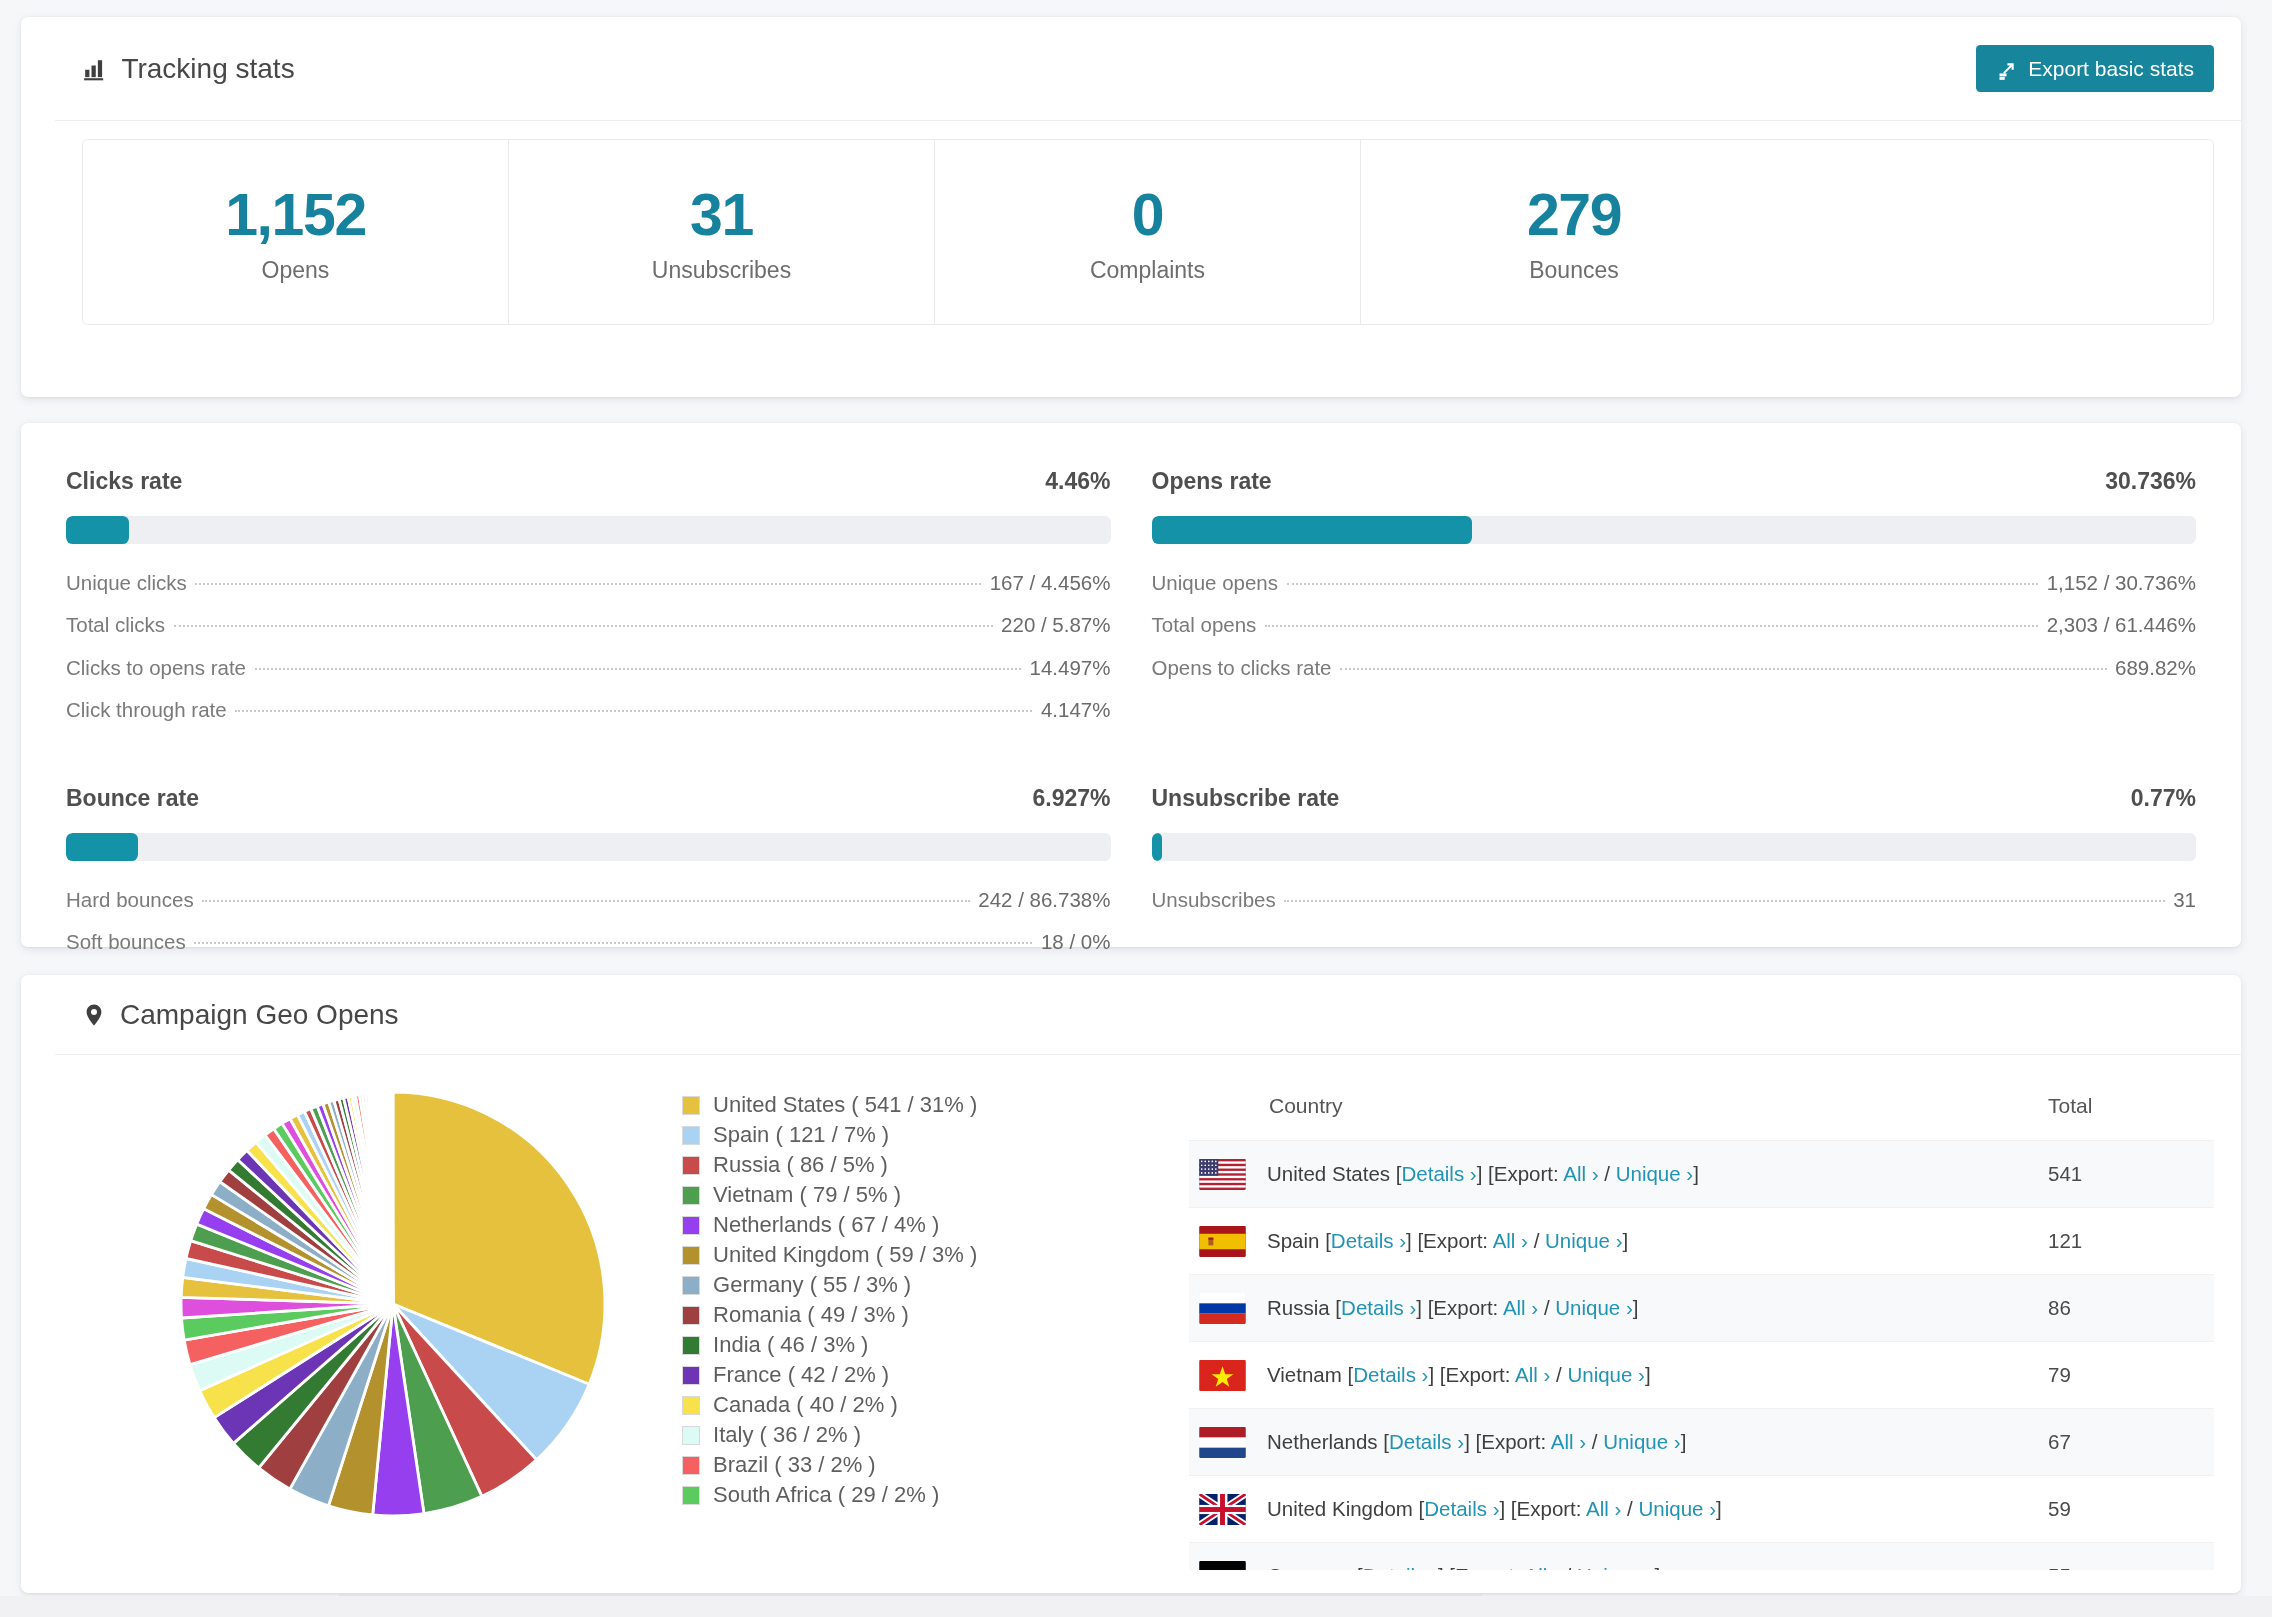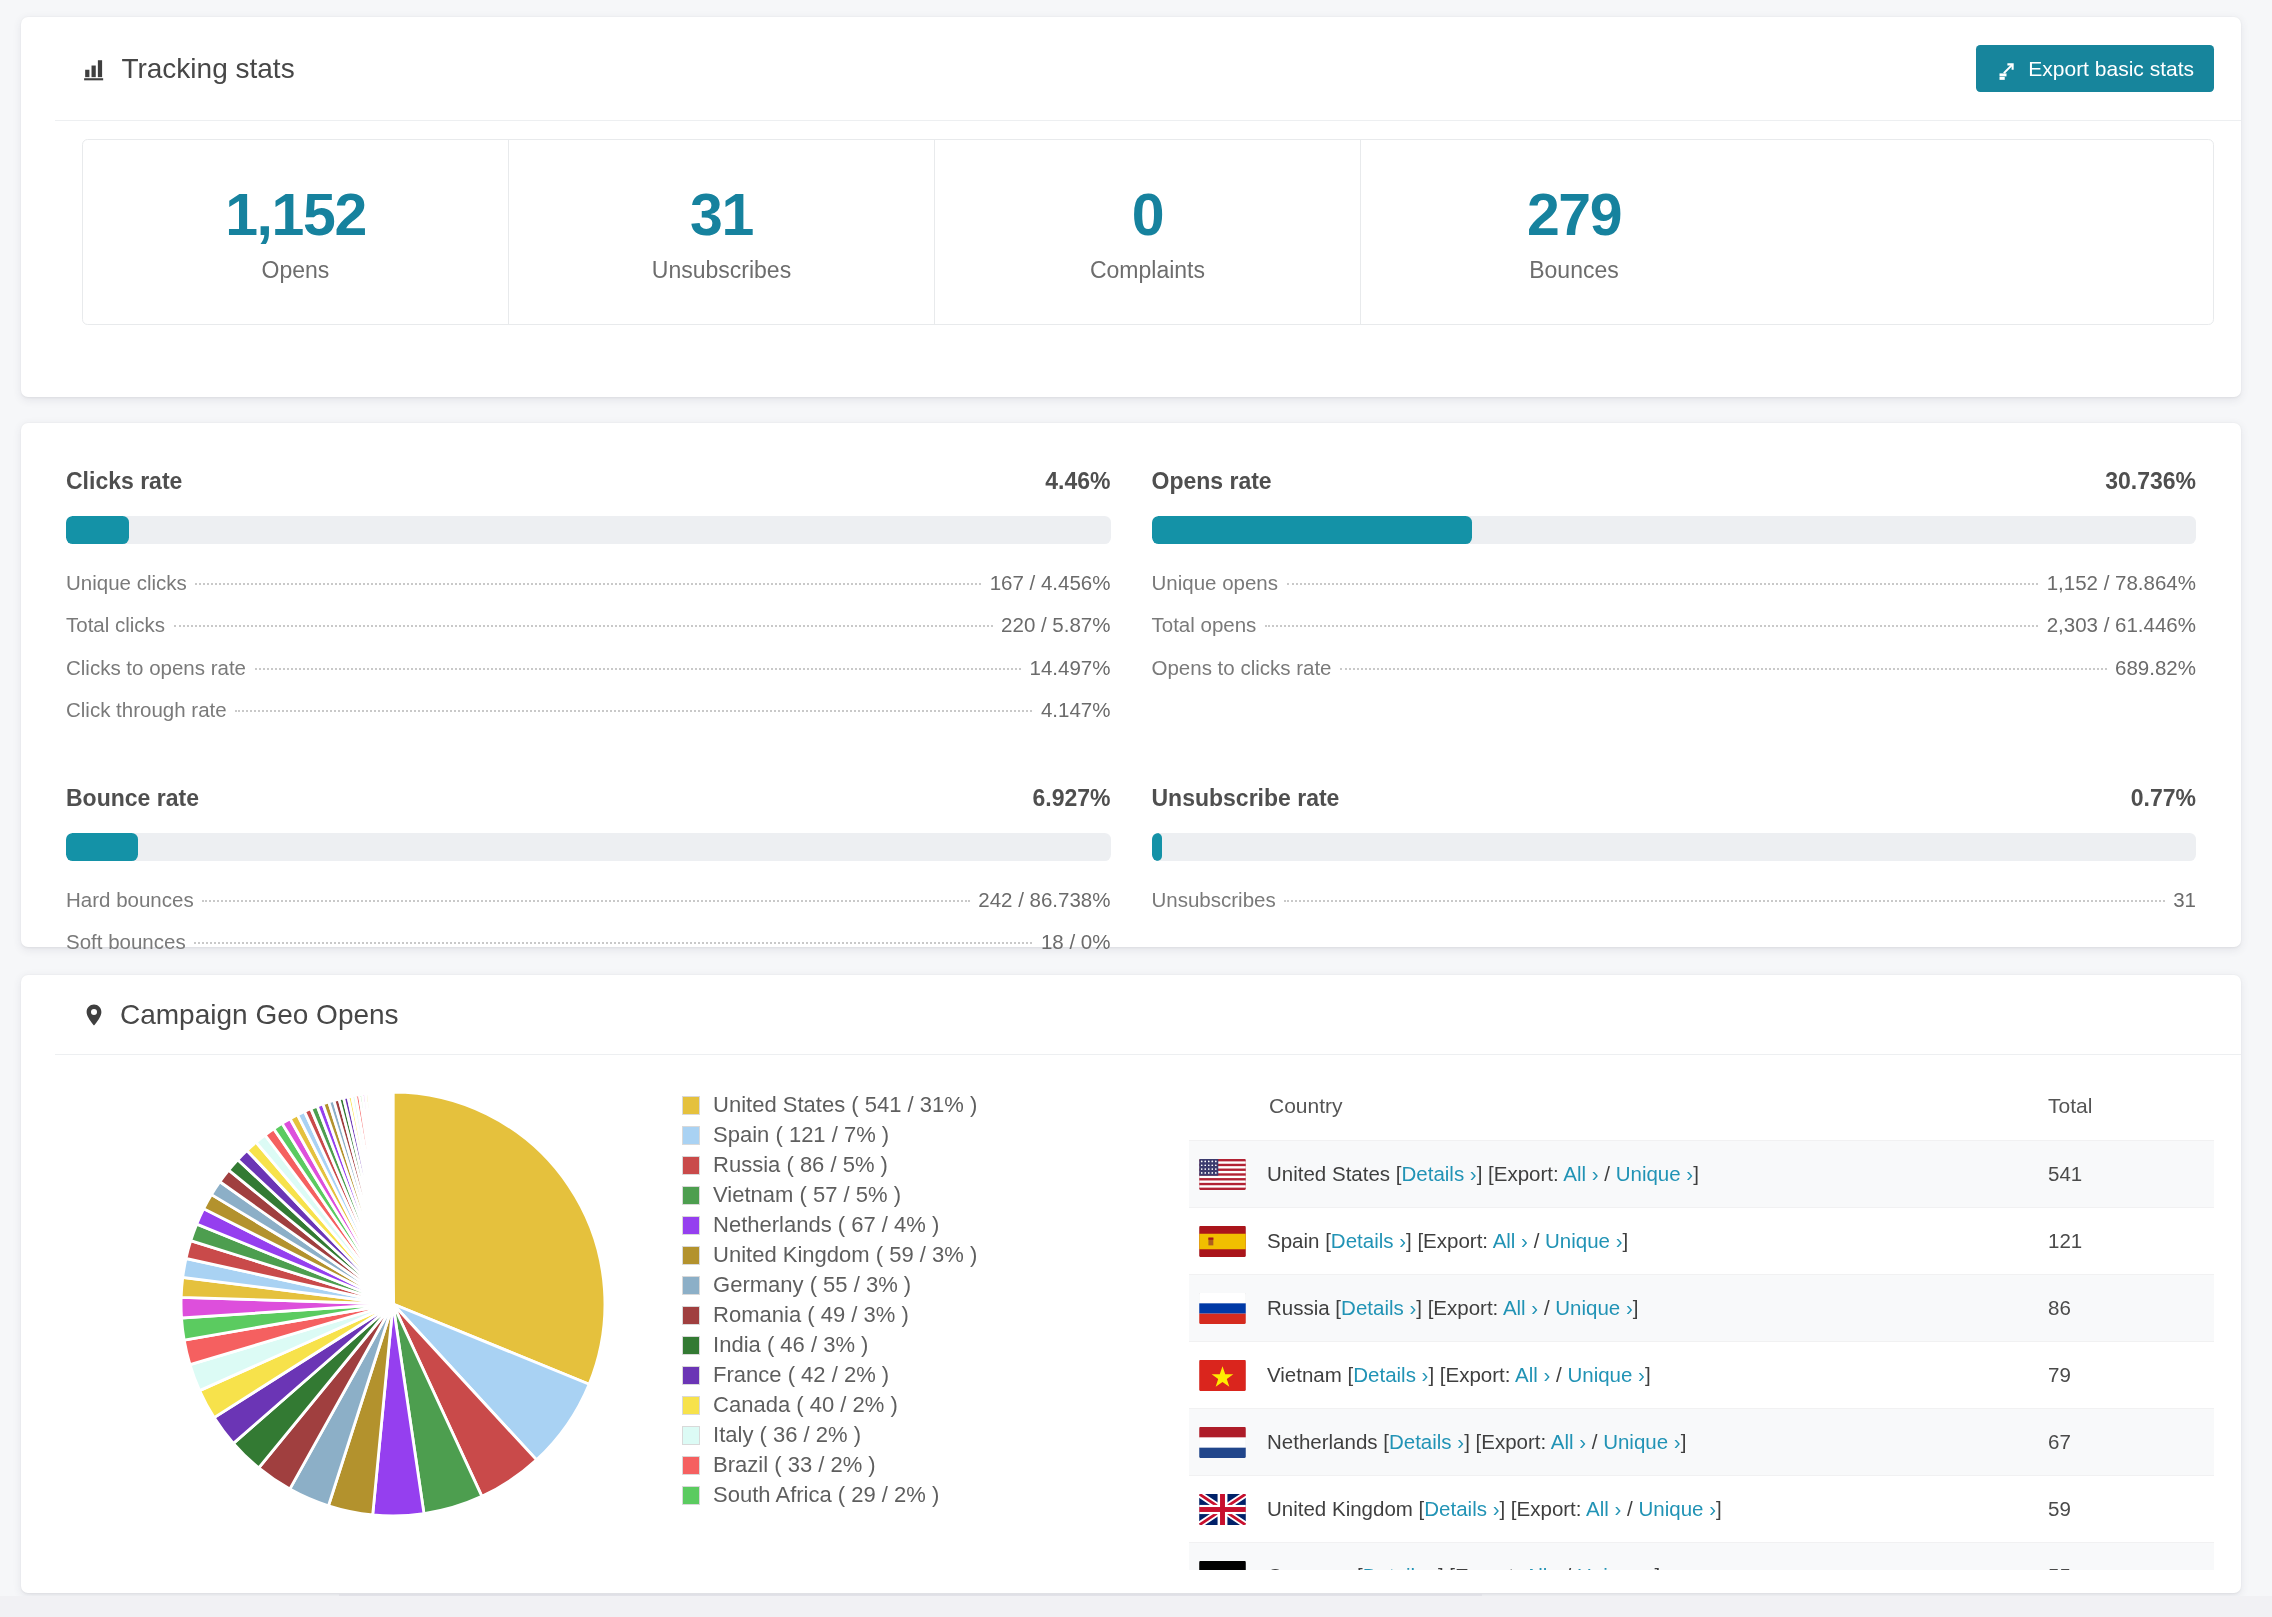--- a/index.html
+++ b/index.html
@@ -185,21 +185,21 @@
       <span class="rate-title">Opens rate</span>
       <span class="rate-value">30.736%</span>
     </div>
     <div class="bar">
       <div class="bar-fill" style="width:30.7%;"></div>
     </div>
     <div class="rate-rows">
     <div class="rate-row">
       <span class="rr-label">Unique opens</span>
       <span class="rr-dots"></span>
-      <span class="rr-value">1,152 / 78.864%</span>
+      <span class="rr-value">1,152 / 30.736%</span>
     </div>
     <div class="rate-row">
       <span class="rr-label">Total opens</span>
       <span class="rr-dots"></span>
       <span class="rr-value">2,303 / 61.446%</span>
     </div>
     <div class="rate-row">
       <span class="rr-label">Opens to clicks rate</span>
       <span class="rr-dots"></span>
       <span class="rr-value">689.82%</span>
@@ -349,21 +349,21 @@
         <div class="legend-item">
           <span class="swatch" style="background:#A9D2F3"></span>
                   <span>Spain ( 121 / 7% )</span>
         </div>
         <div class="legend-item">
           <span class="swatch" style="background:#C94A4A"></span>
                   <span>Russia ( 86 / 5% )</span>
         </div>
         <div class="legend-item">
           <span class="swatch" style="background:#4D9E4F"></span>
-                  <span>Vietnam ( 57 / 5% )</span>
+                  <span>Vietnam ( 79 / 5% )</span>
         </div>
         <div class="legend-item">
           <span class="swatch" style="background:#953FEF"></span>
                   <span>Netherlands ( 67 / 4% )</span>
         </div>
         <div class="legend-item">
           <span class="swatch" style="background:#B3922D"></span>
                   <span>United Kingdom ( 59 / 3% )</span>
         </div>
         <div class="legend-item">

